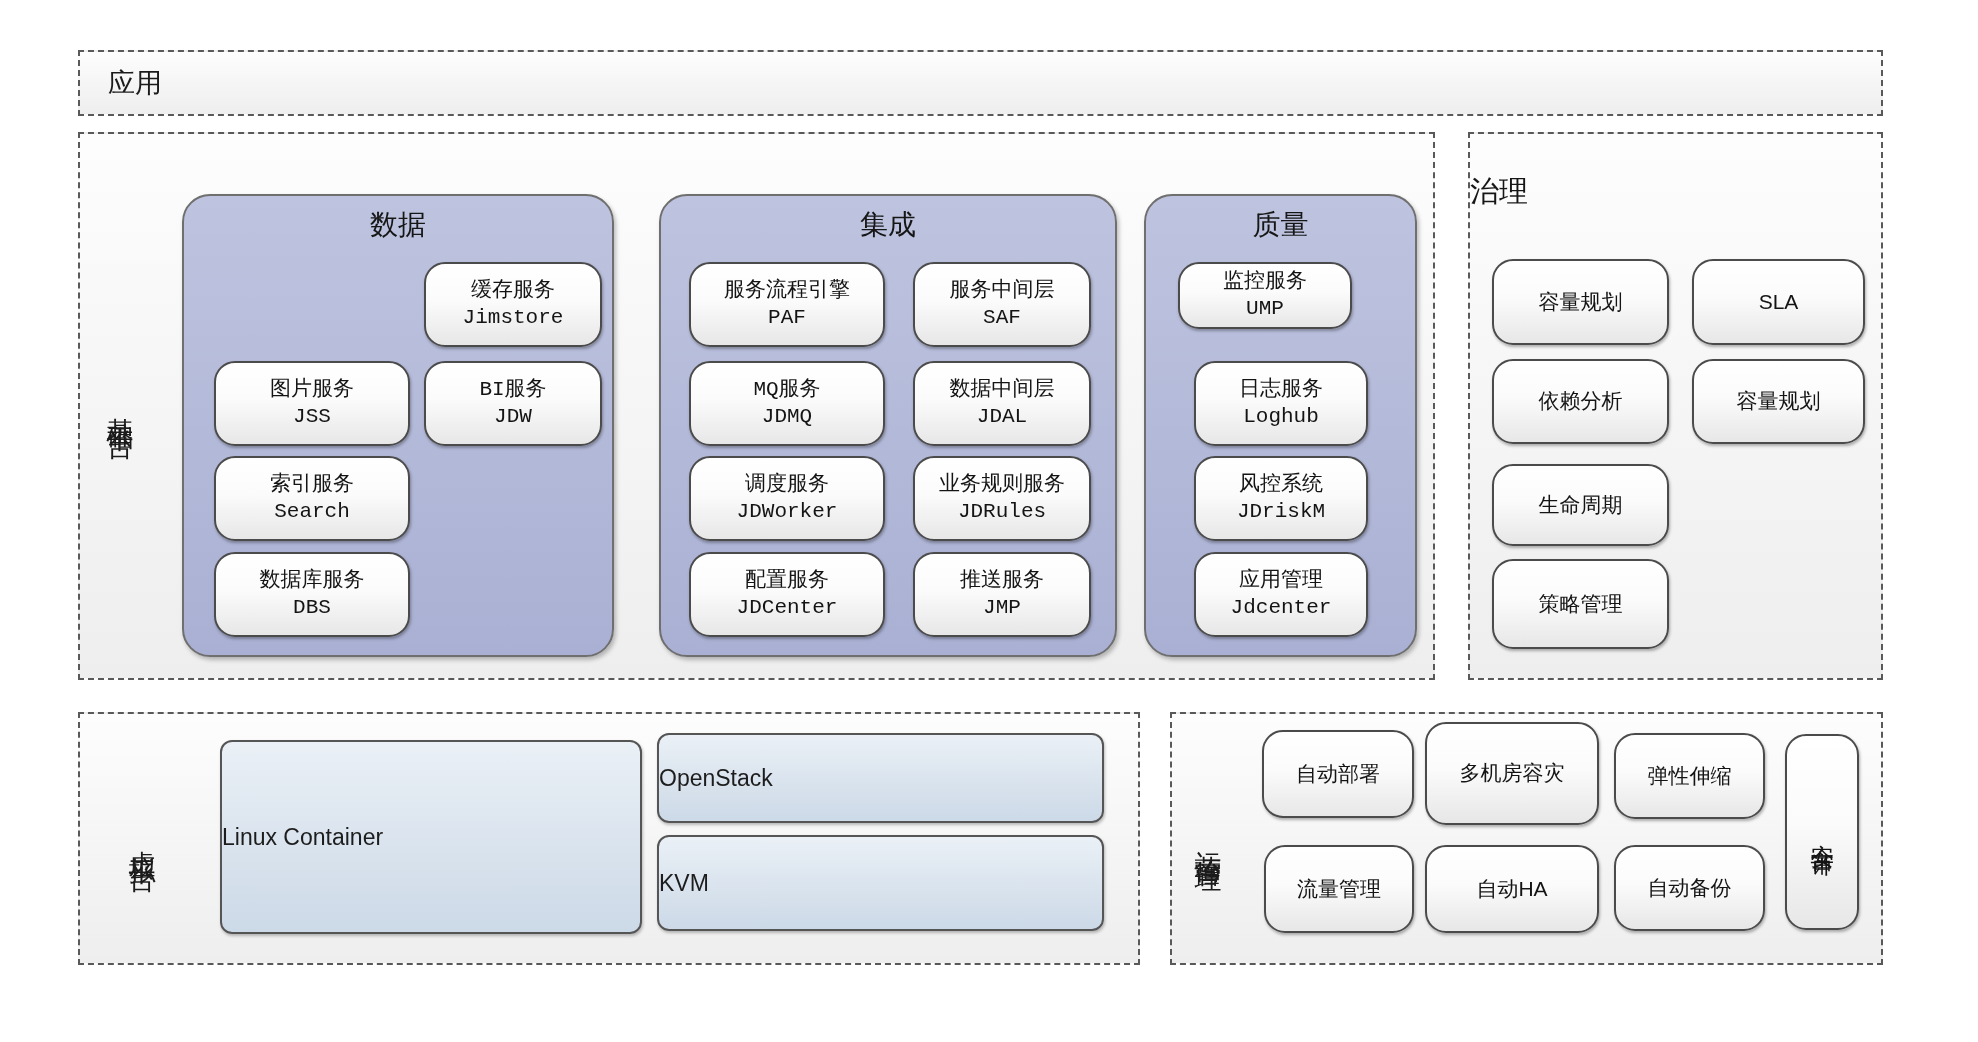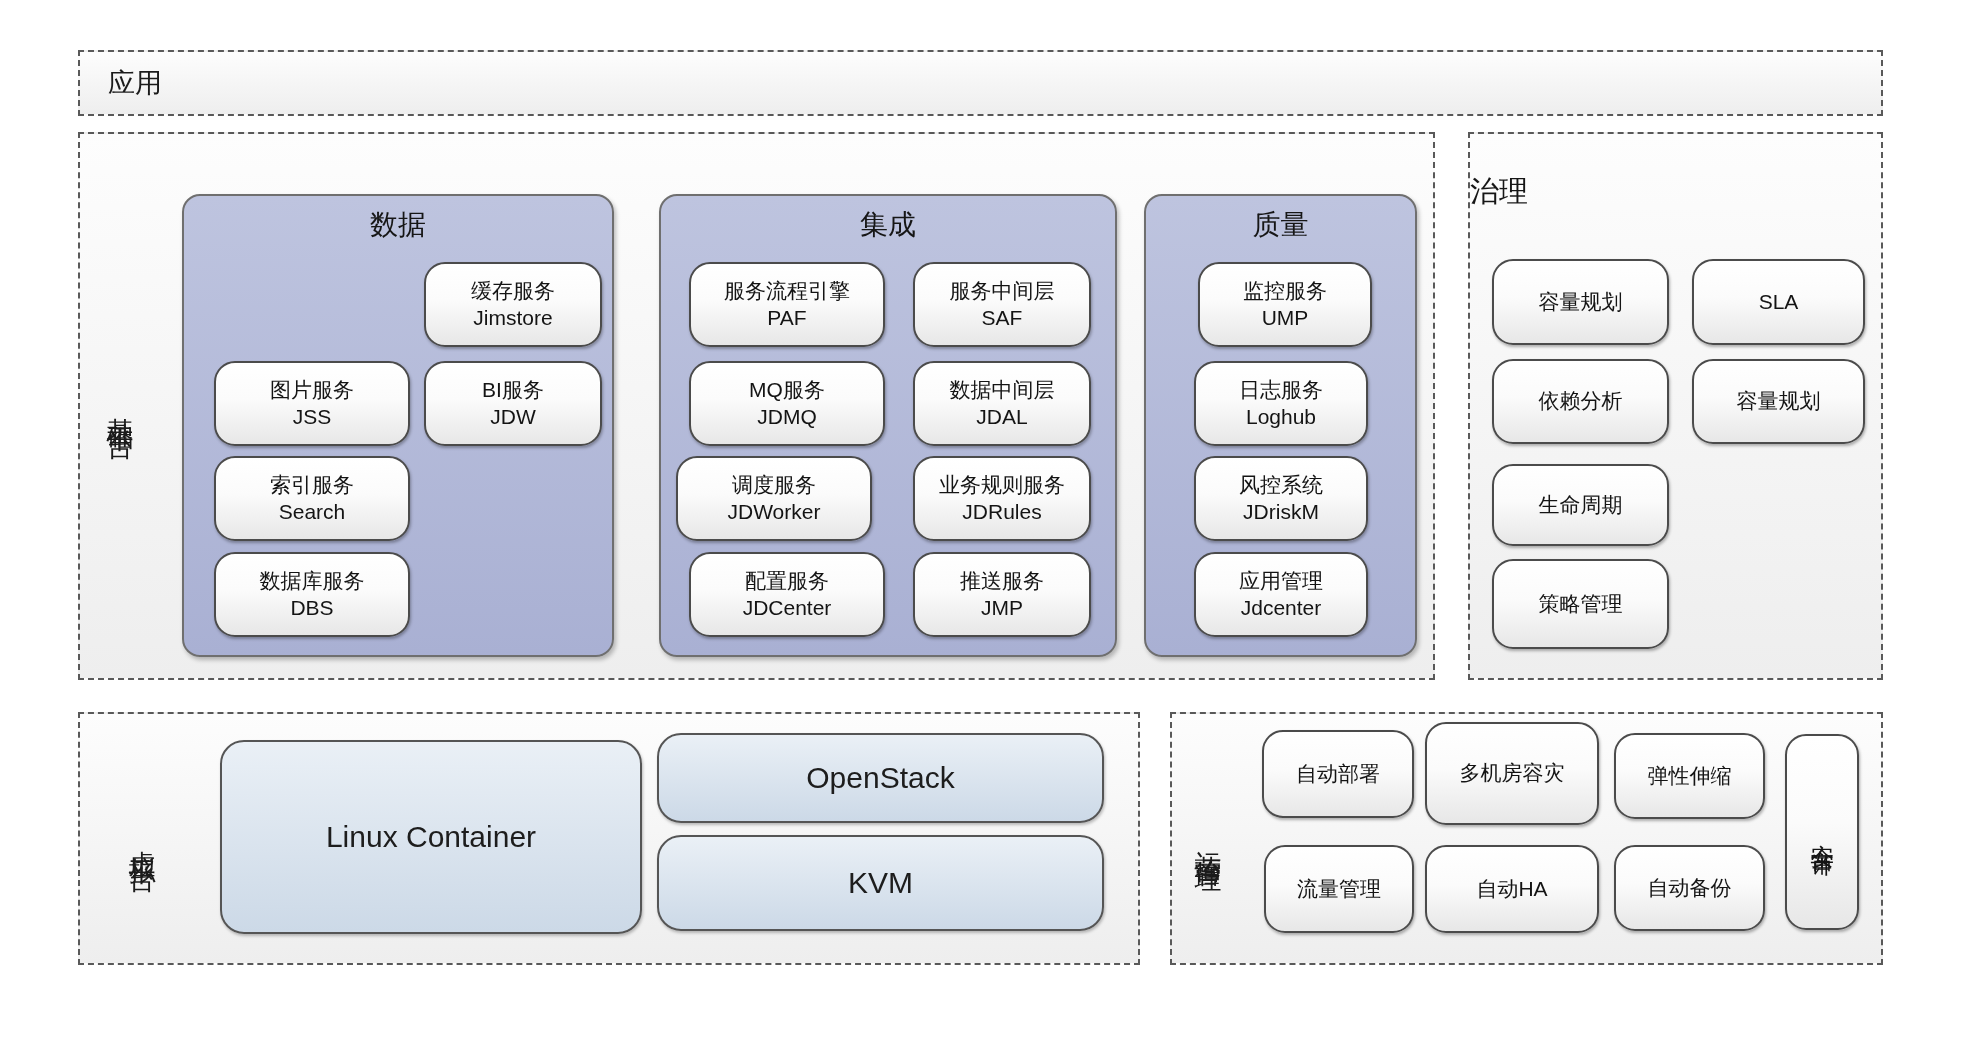--- a/index.html
+++ b/index.html
@@ -28,45 +28,46 @@
     writing-mode:vertical-rl;text-orientation:upright;
     font-size:27px;letter-spacing:5px;color:#1b1b1b;white-space:nowrap;
   }
   .gov-title{
     position:absolute;top:38px;left:0;width:100%;
     font-size:29px;color:#161616;
   }
 
   .group{
     position:absolute;
-    border:2px solid #6f6f6f;border-radius:18px;
+    border:2px solid #6f6f6f;border-radius:28px;
     background:linear-gradient(180deg,var(--group-fill-top,#bec4df) 0%,var(--group-fill-bottom,#a9b0d3) 100%);
     box-shadow:2px 3px 4px rgba(0,0,0,0.25);
     box-sizing:border-box;
+    font-family:Liberation Mono, monospace;
   }
   .group-title{
     position:absolute;top:10px;left:0;width:100%;text-align:center;
     font-size:28px;color:#161616;
   }
   .svc{
     position:absolute;
     border:2px solid #4b4b4b;border-radius:21px;
     background:linear-gradient(180deg,#ffffff 0%,#fbfbfb 45%,#e7e7e7 100%);
     box-shadow:1px 2px 3px rgba(0,0,0,0.3);
     display:flex;flex-direction:column;align-items:center;justify-content:center;
     font-size:21px;line-height:1.28;text-align:center;color:#141414;
     box-sizing:border-box;
   }
   .blue{
     position:absolute;
-    border:2px solid #555555;border-radius:24px;
+    border:2px solid #555555;border-radius:12px;
     background:linear-gradient(180deg,var(--blue-fill-top,#eaf0f6) 0%,var(--blue-fill-bottom,#ccd9e7) 100%);
     box-shadow:1px 2px 3px rgba(0,0,0,0.25);
-    display:flex;align-items:center;justify-content:center;
-    font-size:30px;color:#1d1d1d;box-sizing:border-box;
+    display:flex;align-items:center;
+    font-size:23px;color:#1d1d1d;box-sizing:border-box;
   }
   .svc .v-text{
     writing-mode:vertical-rl;text-orientation:upright;
     font-size:23px;letter-spacing:3px;
   }
 </style>
 </head>
 <body>
 
 <div class="canvas">
@@ -113,41 +114,41 @@
         <span>SAF</span>
       </div>
       <div class="svc" style="left:28px;top:165px;width:196px;height:85px">
         <span>MQ服务</span>
         <span>JDMQ</span>
       </div>
       <div class="svc" style="left:252px;top:165px;width:178px;height:85px">
         <span>数据中间层</span>
         <span>JDAL</span>
       </div>
-      <div class="svc" style="left:15px;top:260px;width:196px;height:85px">
+      <div class="svc" style="left:28px;top:260px;width:196px;height:85px">
         <span>调度服务</span>
         <span>JDWorker</span>
       </div>
       <div class="svc" style="left:252px;top:260px;width:178px;height:85px">
         <span>业务规则服务</span>
         <span>JDRules</span>
       </div>
       <div class="svc" style="left:28px;top:356px;width:196px;height:85px">
         <span>配置服务</span>
         <span>JDCenter</span>
       </div>
       <div class="svc" style="left:252px;top:356px;width:178px;height:85px">
         <span>推送服务</span>
         <span>JMP</span>
       </div>
     </div>
 
     <div class="group" style="left:1064px;top:60px;width:273px;height:463px">
       <div class="group-title">质量</div>
-      <div class="svc" style="left:52px;top:66px;width:174px;height:85px">
+      <div class="svc" style="left:32px;top:66px;width:174px;height:67px">
         <span>监控服务</span>
         <span>UMP</span>
       </div>
       <div class="svc" style="left:48px;top:165px;width:174px;height:85px">
         <span>日志服务</span>
         <span>Loghub</span>
       </div>
       <div class="svc" style="left:48px;top:260px;width:174px;height:85px">
         <span>风控系统</span>
         <span>JDriskM</span>

